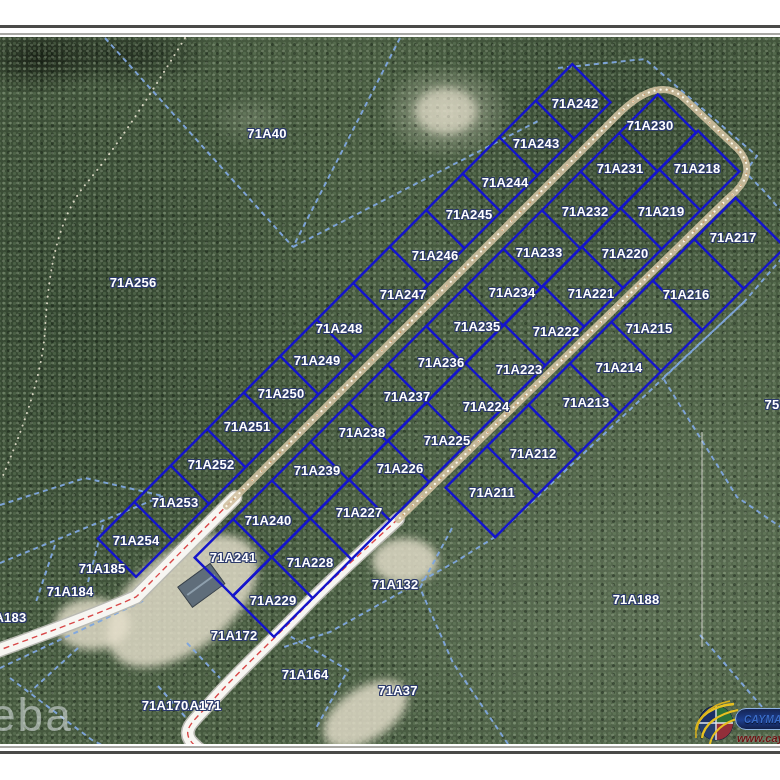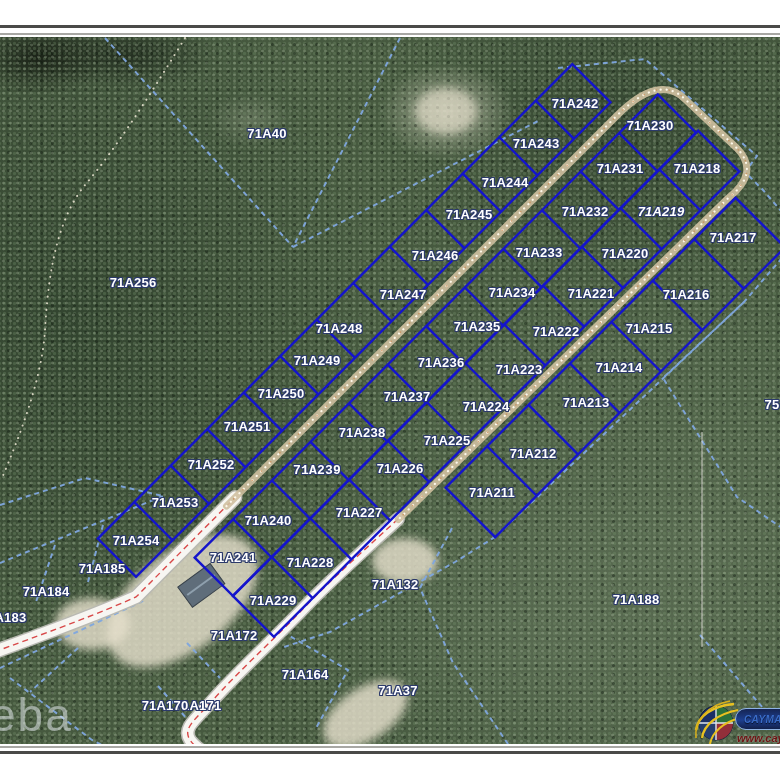--- a/index.html
+++ b/index.html
@@ -168,46 +168,46 @@
           <div class="parcel-label" style="left: 136px; top: 540px;">71A254</div>
           <div class="parcel-label" style="left: 650px; top: 125px;">71A230</div>
           <div class="parcel-label" style="left: 620px; top: 168px;">71A231</div>
           <div class="parcel-label" style="left: 585px; top: 211px;">71A232</div>
           <div class="parcel-label" style="left: 539px; top: 252px;">71A233</div>
           <div class="parcel-label" style="left: 512px; top: 292px;">71A234</div>
           <div class="parcel-label" style="left: 477px; top: 326px;">71A235</div>
           <div class="parcel-label" style="left: 441px; top: 362px;">71A236</div>
           <div class="parcel-label" style="left: 407px; top: 396px;">71A237</div>
           <div class="parcel-label" style="left: 362px; top: 432px;">71A238</div>
-          <div class="parcel-label" style="left: 317px; top: 470px; font-family: Liberation Mono, monospace;">71A239</div>
+          <div class="parcel-label" style="left: 317px; top: 470px;">71A239</div>
           <div class="parcel-label" style="left: 268px; top: 520px;">71A240</div>
           <div class="parcel-label" style="left: 233px; top: 557px;">71A241</div>
           <div class="parcel-label" style="left: 697px; top: 168px;">71A218</div>
-          <div class="parcel-label" style="left: 661px; top: 211px; font-style: italic;">71A219</div>
+          <div class="parcel-label" style="left: 661px; top: 211px;">71A219</div>
           <div class="parcel-label" style="left: 625px; top: 253px;">71A220</div>
           <div class="parcel-label" style="left: 591px; top: 293px;">71A221</div>
           <div class="parcel-label" style="left: 556px; top: 331px;">71A222</div>
           <div class="parcel-label" style="left: 519px; top: 369px;">71A223</div>
           <div class="parcel-label" style="left: 486px; top: 406px;">71A224</div>
           <div class="parcel-label" style="left: 447px; top: 440px;">71A225</div>
           <div class="parcel-label" style="left: 400px; top: 468px;">71A226</div>
           <div class="parcel-label" style="left: 359px; top: 512px;">71A227</div>
           <div class="parcel-label" style="left: 310px; top: 562px;">71A228</div>
           <div class="parcel-label" style="left: 273px; top: 600px;">71A229</div>
           <div class="parcel-label" style="left: 733px; top: 237px;">71A217</div>
           <div class="parcel-label" style="left: 686px; top: 294px;">71A216</div>
           <div class="parcel-label" style="left: 649px; top: 328px;">71A215</div>
           <div class="parcel-label" style="left: 619px; top: 367px;">71A214</div>
           <div class="parcel-label" style="left: 586px; top: 402px;">71A213</div>
           <div class="parcel-label" style="left: 533px; top: 453px;">71A212</div>
           <div class="parcel-label" style="left: 492px; top: 492px;">71A211</div>
           <div class="parcel-label" style="left: 267px; top: 133px;">71A40</div>
           <div class="parcel-label" style="left: 133px; top: 282px;">71A256</div>
           <div class="parcel-label" style="left: 102px; top: 568px;">71A185</div>
-          <div class="parcel-label" style="left: 46px; top: 591px;">71A184</div>
+          <div class="parcel-label" style="left: 70px; top: 591px;">71A184</div>
           <div class="parcel-label" style="left: 3px; top: 617px;">71A183</div>
           <div class="parcel-label" style="left: 234px; top: 635px;">71A172</div>
           <div class="parcel-label" style="left: 198px; top: 665px; margin-top: 40px;">71A171</div>
           <div class="parcel-label" style="left: 165px; top: 705px;">71A170</div>
           <div class="parcel-label" style="left: 305px; top: 674px;">71A164</div>
           <div class="parcel-label" style="left: 395px; top: 584px;">71A132</div>
           <div class="parcel-label" style="left: 398px; top: 690px;">71A37</div>
           <div class="parcel-label" style="left: 636px; top: 599px;">71A188</div>
           <div class="parcel-label" style="left: 772px; top: 404px;">75</div>
         </div>

